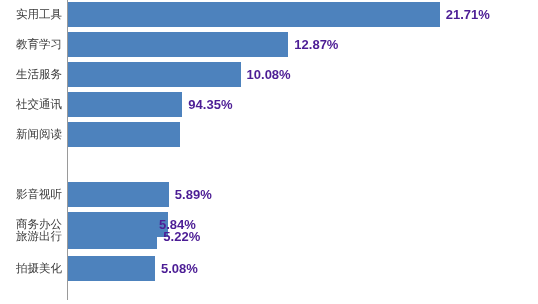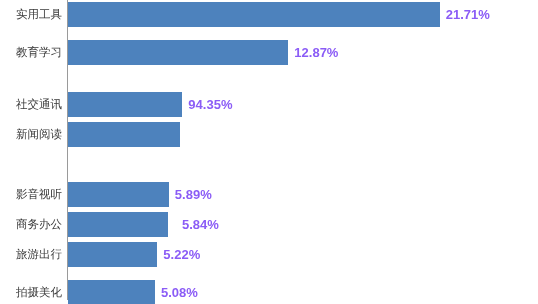--- a/index.html
+++ b/index.html
@@ -68,66 +68,71 @@
     background: #4d82bd;
   }
 
   .value-label {
     position: absolute;
     top: 0px;
     height: 25px;
     line-height: 25px;
     font-size: 13px;
     font-weight: 700;
-    color: #8b5cf6;
+    color: #4c1d95;
     white-space: nowrap;
   }
 </style>
 </head>
 <body>
 
 <div id="chart-root" style="background: rgb(255, 255, 255);">
 
   <div id="axis-line" style="background: rgb(154, 154, 154);"></div>
 
   <div id="rows">
       <div class="row" style="top: 2px;">
         <div class="cat-label">实用工具</div>
         <div class="bar" style="width: 371.675px; background: rgb(77, 130, 189);"></div>
         <div class="value-label" style="left: 445.675px;">21.71%</div>
       </div>
-      <div class="row" style="top: 32px; margin-top: 8px;">
+      <div class="row" style="top: 32px;">
         <div class="cat-label">教育学习</div>
         <div class="bar" style="width: 220.334px; background: rgb(77, 130, 189);"></div>
         <div class="value-label" style="left: 294.334px;">12.87%</div>
+      </div>
+      <div class="row" style="top: 62px;">
+        <div class="cat-label">生活服务</div>
+        <div class="bar" style="width: 172.57px; background: rgb(77, 130, 189);"></div>
+        <div class="value-label" style="left: 246.57px;">10.08%</div>
       </div>
       <div class="row" style="top: 92px;">
         <div class="cat-label">社交通讯</div>
         <div class="bar" style="width: 114.362px; background: rgb(77, 130, 189);"></div>
         <div class="value-label" style="left: 188.362px;">94.35%</div>
       </div>
       <div class="row" style="top: 122px;">
         <div class="cat-label">新闻阅读</div>
         <div class="bar" style="width: 111.622px; background: rgb(77, 130, 189);"></div>
       </div>
       <div class="row" style="top: 182px;">
         <div class="cat-label">影音视听</div>
         <div class="bar" style="width: 100.837px; background: rgb(77, 130, 189);"></div>
         <div class="value-label" style="left: 174.837px;">5.89%</div>
       </div>
       <div class="row" style="top: 212px;">
         <div class="cat-label">商务办公</div>
         <div class="bar" style="width: 99.9808px; background: rgb(77, 130, 189);"></div>
-        <div class="value-label" style="left: 182px;">5.84%</div>
+        <div class="value-label" style="left: 159px;">5.84%</div>
       </div>
-      <div class="row" style="top: 242px;">
+      <div class="row" style="top: 224px;">
         <div class="cat-label">旅游出行</div>
         <div class="bar" style="width: 89.3664px; background: rgb(77, 130, 189);"></div>
         <div class="value-label" style="left: 163.366px;">5.22%</div>
       </div>
-      <div class="row" style="top: 280px;">
+      <div class="row" style="top: 256px;">
         <div class="cat-label">拍摄美化</div>
         <div class="bar" style="width: 86.9696px; background: rgb(77, 130, 189);"></div>
         <div class="value-label" style="left: 160.97px;">5.08%</div>
       </div>
     </div>
 
 </div>
 
 </body></html>

